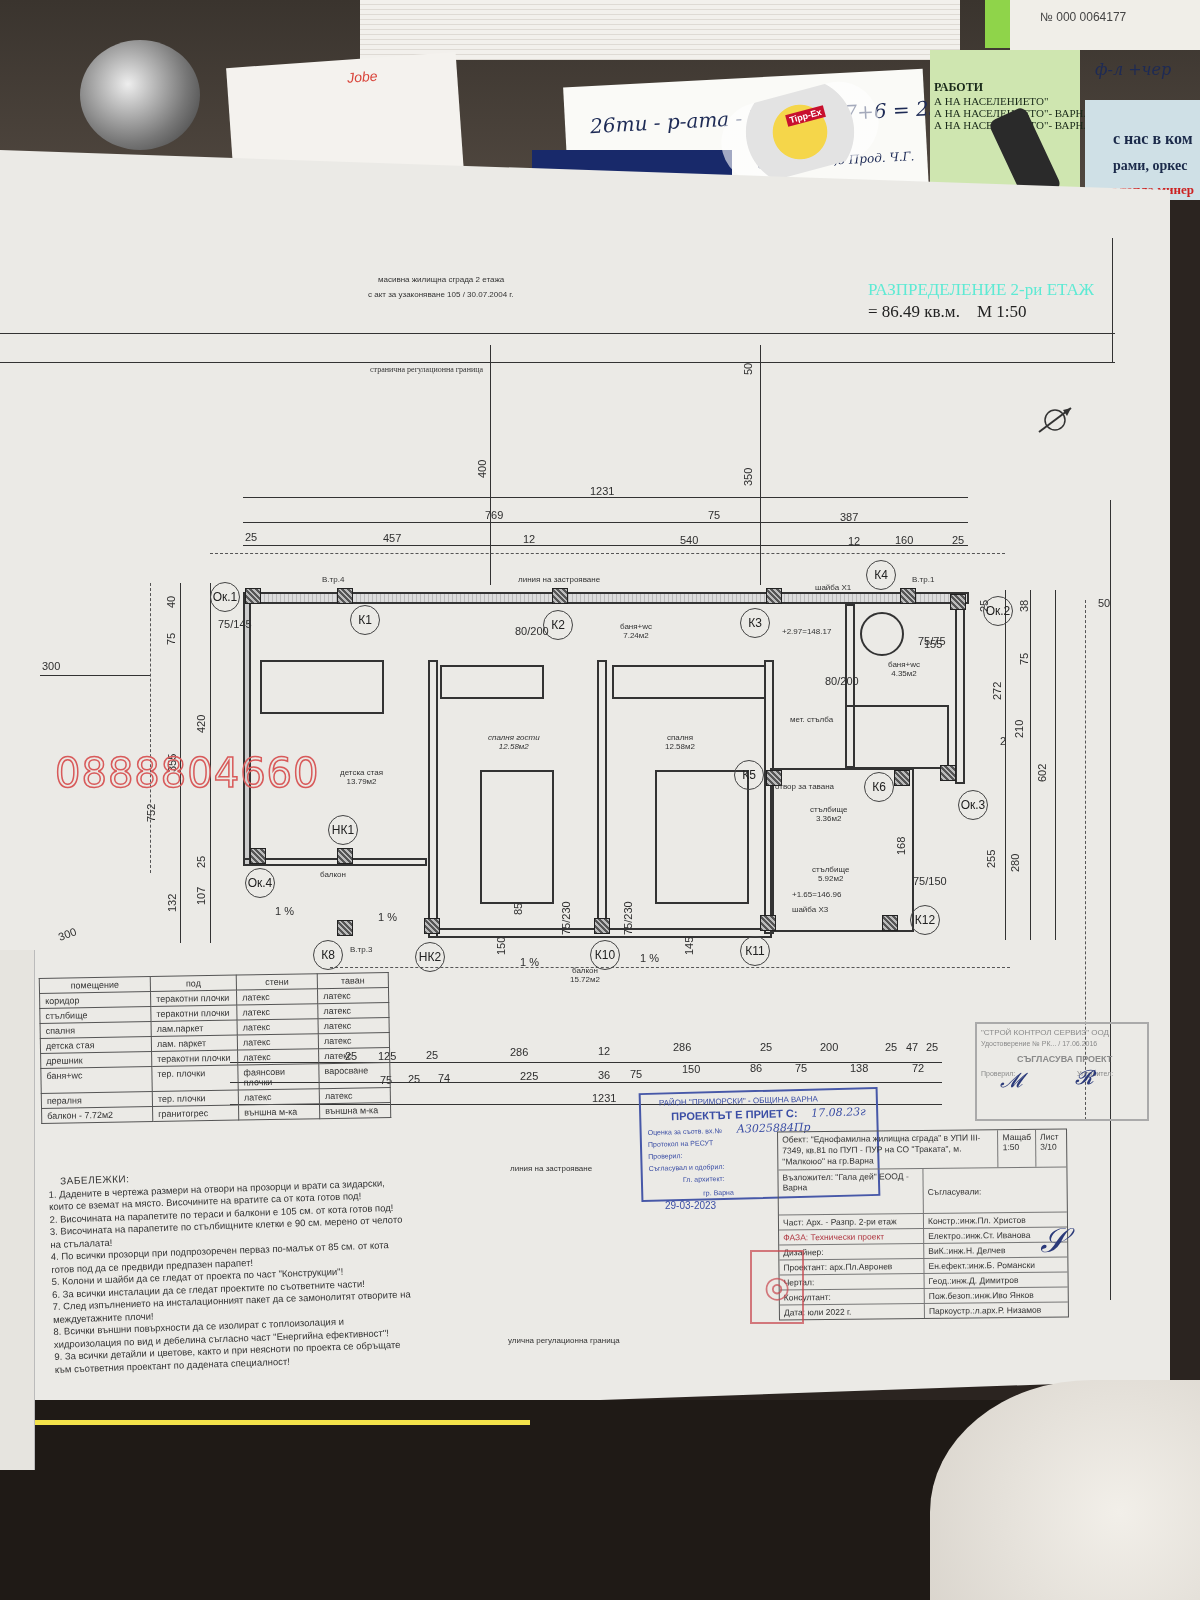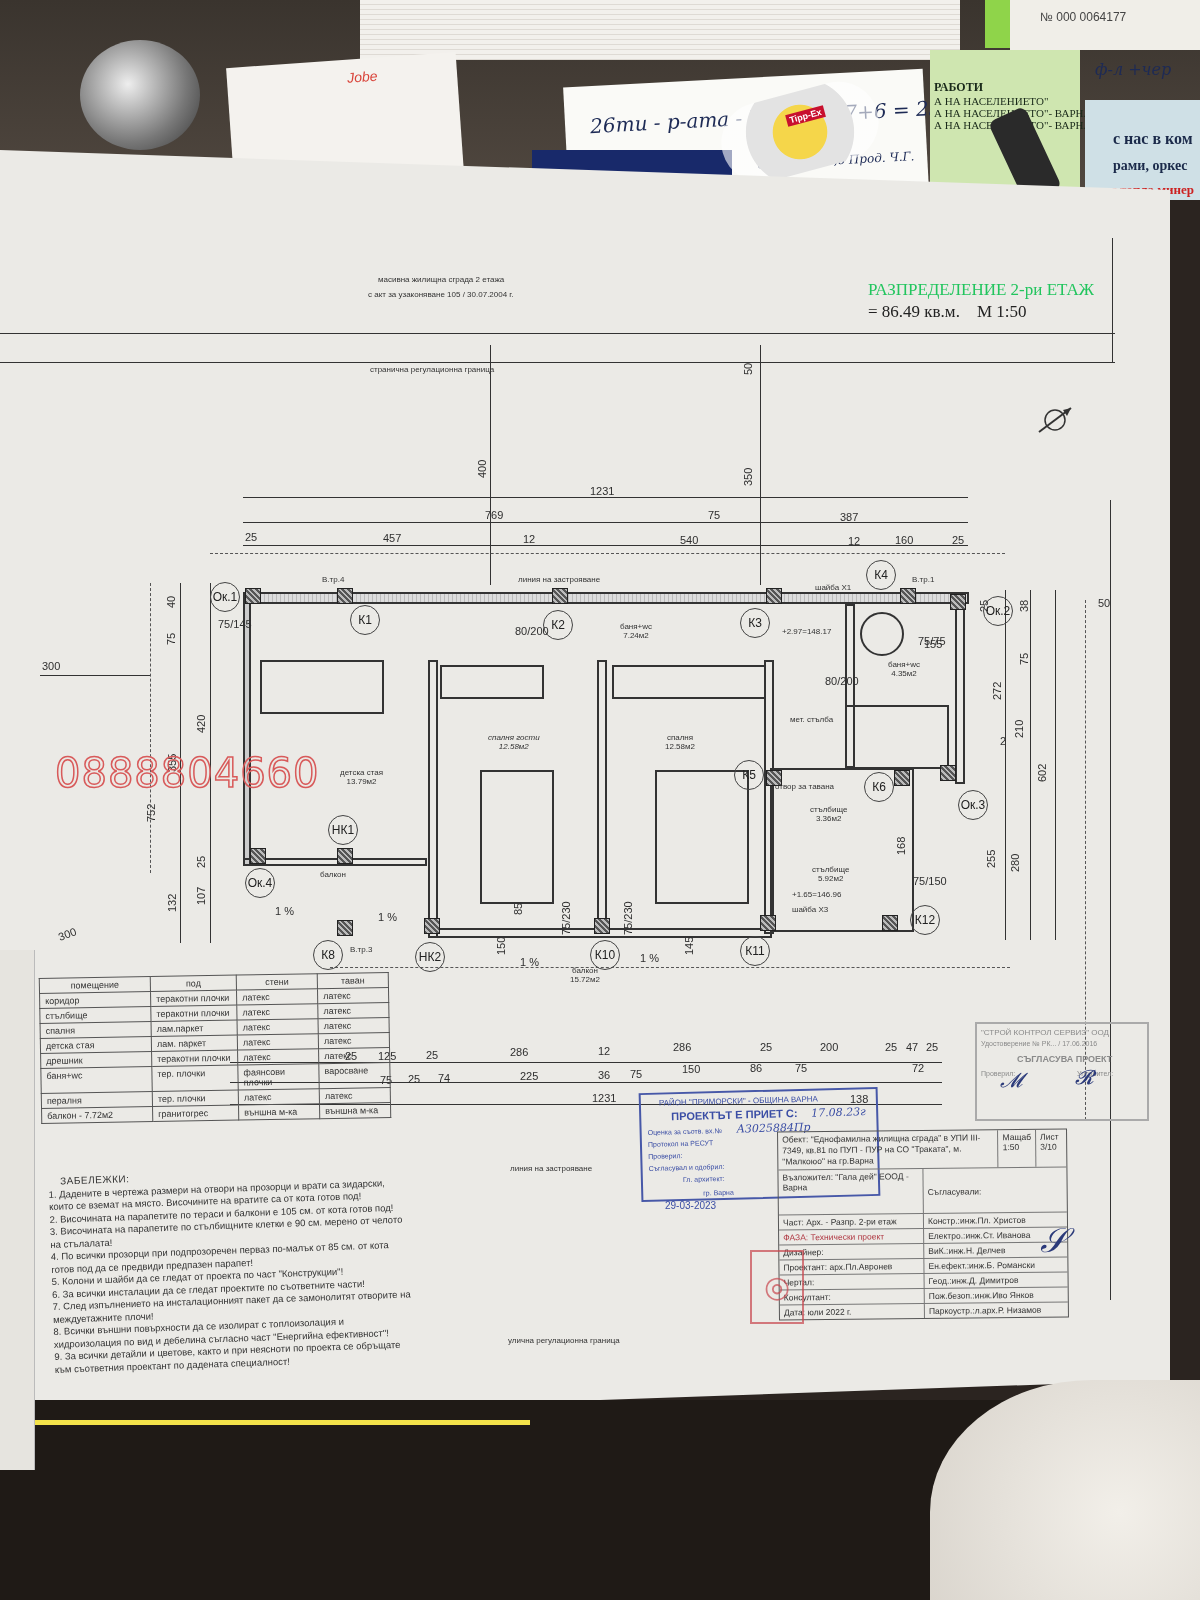--- a/index.html
+++ b/index.html
@@ -28,21 +28,21 @@
   
   .sheet{position:absolute;left:0;top:150px;width:1170px;height:1270px;background:#ebeae6;clip-path:polygon(0 0,1170px 40px,1170px 1230px,30px 1270px,0 1240px);}
   .sheet-shadow{position:absolute;left:0;top:1400px;width:1200px;height:200px;background:#1f1a16;}
   .yellow-strip{position:absolute;left:30px;top:1420px;width:500px;height:5px;background:#f3e24a;}
 
   .txt{position:absolute;color:#333;white-space:nowrap;}
   .small{font-size:8px;}
   .dim{font-size:11px;color:#2f2f2f;}
   .vert{transform:rotate(-90deg);transform-origin:left top;}
   .title-box{position:absolute;left:868px;top:280px;}
-  .title-box .t1{font-family:"Liberation Serif",serif;font-size:17px;color:#22c55e;}
+  .title-box .t1{font-family:"Liberation Serif",serif;font-size:17px;color:#5eead4;}
   .title-box .t2{font-family:"Liberation Serif",serif;font-size:17px;color:#222;margin-top:2px;}
   .frame-line{position:absolute;background:#333;}
   .dash{position:absolute;border-top:1.5px dashed #555;}
   .dashv{position:absolute;border-left:1.5px dashed #555;}
 
   
   .wall{position:absolute;border:2px solid #333;}
   .col{position:absolute;width:14px;height:14px;background:repeating-linear-gradient(45deg,#555 0 2px,#bbb 2px 4px);border:1px solid #222;}
   .tag{position:absolute;width:28px;height:28px;border:1px solid #444;border-radius:50%;font-size:12px;line-height:28px;text-align:center;color:#222;background:transparent;}
   .room-label{position:absolute;font-size:8px;color:#333;text-align:center;white-space:nowrap;}
@@ -117,21 +117,21 @@
 <div class="frame-line" style="left:1112px;top:238px;width:1px;height:125px;"></div>
 <div class="frame-line" style="left:0;top:362px;width:1115px;height:1px;"></div>
 
 <div class="title-box">
   <div class="t1">РАЗПРЕДЕЛЕНИЕ 2-ри ЕТАЖ</div>
   <div class="t2"><span>= 86.49 кв.м.</span>&nbsp;&nbsp;&nbsp;&nbsp;<span>М 1:50</span></div>
 </div>
 
 <div class="txt small" style="left:378px;top:275px;">масивна жилищна сграда 2 етажа</div>
 <div class="txt small" style="left:368px;top:290px;">с акт за узаконяване 105 / 30.07.2004 г.</div>
-<div class="txt small" style="left:370px;top:365px;">странична регулационна граница</div>
+<div class="txt small" style="left:370px;top:365px;font-family:Liberation Serif, serif;">странична регулационна граница</div>
 <div class="txt small" style="left:508px;top:1336px;text-align:right;">улична регулационна граница</div>
 <div class="txt small" style="left:518px;top:575px;">линия на застрояване</div>
 <div class="txt small" style="left:510px;top:1164px;">линия на застрояване</div>
 
 <svg class="north" viewBox="0 0 40 40">
   <circle cx="20" cy="20" r="10" fill="none" stroke="#333" stroke-width="1.5"></circle>
   <line x1="4" y1="32" x2="36" y2="8" stroke="#333" stroke-width="2"></line>
   <path d="M28 10 L36 8 L32 16 Z" fill="#333"></path>
 </svg>
 
@@ -319,21 +319,21 @@
 <div class="frame-line" style="left:230px;top:1082px;width:712px;height:1px;"></div>
 <div class="txt dim" style="left:380px;top:1074px;">75</div>
 <div class="txt dim" style="left:408px;top:1073px;">25</div>
 <div class="txt dim" style="left:438px;top:1072px;">74</div>
 <div class="txt dim" style="left:520px;top:1070px;">225</div>
 <div class="txt dim" style="left:598px;top:1069px;">36</div>
 <div class="txt dim" style="left:630px;top:1068px;">75</div>
 <div class="txt dim" style="left:682px;top:1063px;">150</div>
 <div class="txt dim" style="left:750px;top:1062px;">86</div>
 <div class="txt dim" style="left:795px;top:1062px;">75</div>
-<div class="txt dim" style="left:850px;top:1062px;margin-top:31px;">138</div>
+<div class="txt dim" style="left:850px;top:1062px;">138</div>
 <div class="txt dim" style="left:912px;top:1062px;">72</div>
 <div class="frame-line" style="left:230px;top:1104px;width:712px;height:1px;"></div>
 <div class="txt dim" style="left:592px;top:1092px;">1231</div>
 
 <table class="finish-table">
   <thead>
     <tr>
       <th style="width:100px;">помещение</th>
       <th style="width:75px;">под</th>
       <th style="width:70px;">стени</th>

